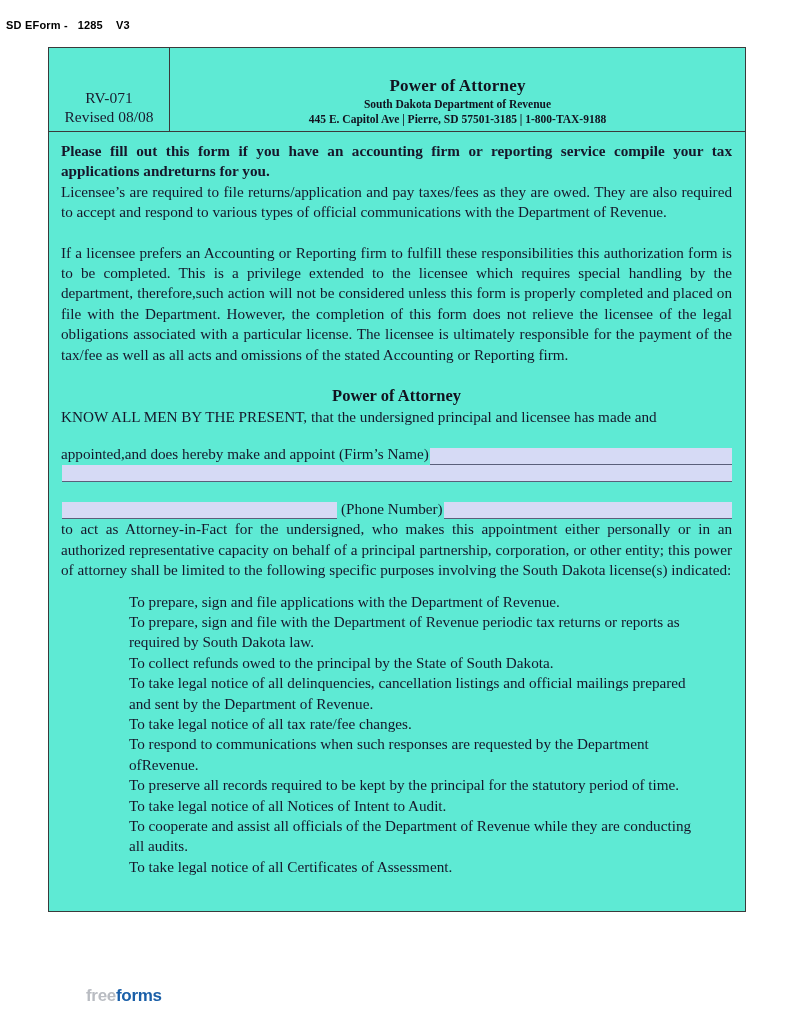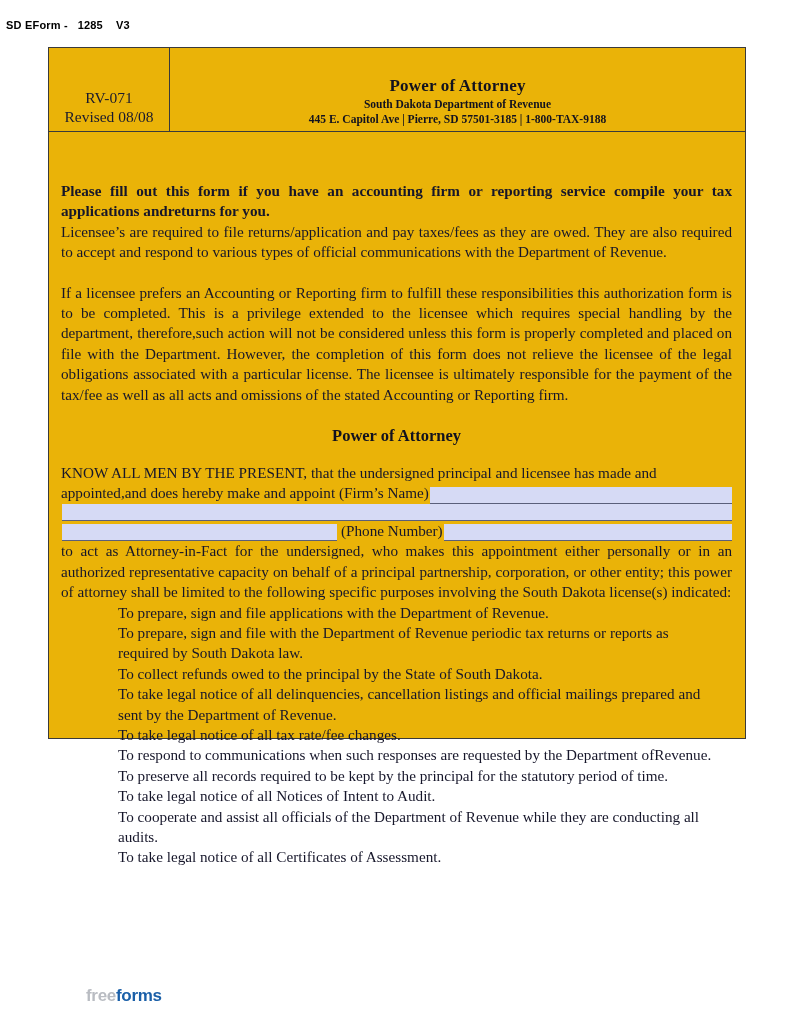--- a/index.html
+++ b/index.html
@@ -27,24 +27,24 @@
     letter-spacing: 0.2px;
     white-space: pre;
   }
 
   
   .doc-frame {
     position: absolute;
     left: 48px;
     top: 47px;
     width: 698px;
-    height: 692px;
+    height: 865px;
     border: 1.5px solid #3a3a3a;
     box-sizing: border-box;
-    background: #eab308;
+    background: #5eead4;
   }
 
   
   .doc-header {
     display: flex;
     border-bottom: 1.5px solid #3a3a3a;
     height: 84px;
     box-sizing: border-box;
   }
   .header-left {
@@ -99,25 +99,23 @@
   }
   .para {
     font-size: 15.2px;
     line-height: 20.4px;
     text-align: justify;
     margin: 0;
     color: #16162a;
   }
   .para.bold {
     font-weight: bold;
-    margin-top: 40px;
   }
   .para.nojust {
     text-align: left;
-    margin-top: 16px;
   }
   .spacer-line {
     height: 20px;
   }
 
   
   .poa-title {
     text-align: center;
     font-size: 16.5px;
     font-weight: bold;
@@ -128,20 +126,21 @@
 
   .field-row {
     display: flex;
     align-items: flex-end;
     line-height: 20.4px;
     font-size: 15.2px;
     white-space: nowrap;
   }
   .field-label {
     color: #16162a;
+    margin-top: 17px;
   }
   .blank-field {
     background: #d6daf5;
     border-bottom: 1.6px solid #5a5f7a;
     height: 16px;
     flex: 1;
     min-width: 10px;
     margin-left: 1px;
   }
   .blank-field.fixed-left {
@@ -149,21 +148,21 @@
     width: 275px;
     margin-left: 0;
     margin-right: 4px;
   }
   .row-indent {
     padding-left: 1px;
   }
 
   
   .purpose-list {
-    margin: 0;
+    margin: 11px;
     padding: 0 0 0 57px;
     list-style: none;
   }
   .purpose-list li {
     font-size: 15.2px;
     line-height: 20.4px;
     color: #16162a;
     text-align: left;
     padding-right: 12px;
   }

